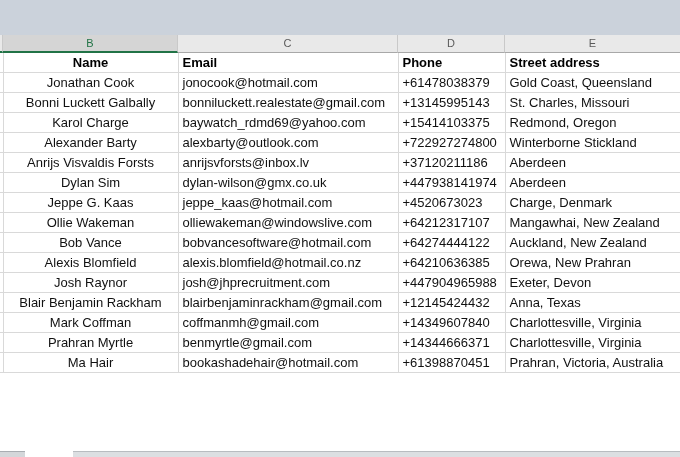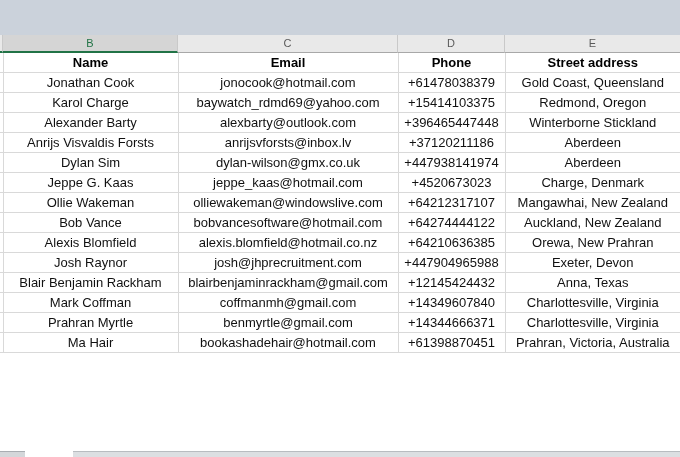--- a/index.html
+++ b/index.html
@@ -60,21 +60,21 @@
     border: 1px solid #d9d9d9;
     padding: 0 4px;
     white-space: nowrap; overflow: hidden;
     vertical-align: middle;
     line-height: 19px;
   }
   tr > td:first-child { border-left: none; padding: 0; }
   tr > td:last-child { border-right: none; }
   thead td { font-weight: bold; color: #000; }
   td.c0 { text-align: center; }
-  td.c1, td.c2, td.c3 { text-align: center; }
+  td.c1, td.c2, td.c3 { text-align: left; }
   thead tr:first-child td { border-top: none; }
 
   
   .tab-strip {
     height: 7px; width: 680px; background: #ffffff;
     display: flex; align-items: stretch;
   }
   .tab-strip .ts-left {
     width: 25px; background: #d4d7da; border-top: 1px solid #a9adb2;
   }
@@ -129,30 +129,37 @@
       <tbody>
           <tr>
             <td></td>
             <td class="c0">Jonathan Cook</td>
             <td class="c1">jonocook@hotmail.com</td>
             <td class="c2">+61478038379</td>
             <td class="c3">Gold Coast, Queensland</td>
           </tr>
           <tr>
             <td></td>
+            <td class="c0">Bonni Luckett Galbally</td>
+            <td class="c1">bonniluckett.realestate@gmail.com</td>
+            <td class="c2">+13145995143</td>
+            <td class="c3">St. Charles, Missouri</td>
+          </tr>
+          <tr>
+            <td></td>
             <td class="c0">Karol Charge</td>
             <td class="c1">baywatch_rdmd69@yahoo.com</td>
             <td class="c2">+15414103375</td>
             <td class="c3">Redmond, Oregon</td>
           </tr>
           <tr>
             <td></td>
             <td class="c0">Alexander Barty</td>
             <td class="c1">alexbarty@outlook.com</td>
-            <td class="c2">+396465447448</td>
+            <td class="c2">+722927274800</td>
             <td class="c3">Winterborne Stickland</td>
           </tr>
           <tr>
             <td></td>
             <td class="c0">Anrijs Visvaldis Forsts</td>
             <td class="c1">anrijsvforsts@inbox.lv</td>
             <td class="c2">+37120211186</td>
             <td class="c3">Aberdeen</td>
           </tr>
           <tr>

